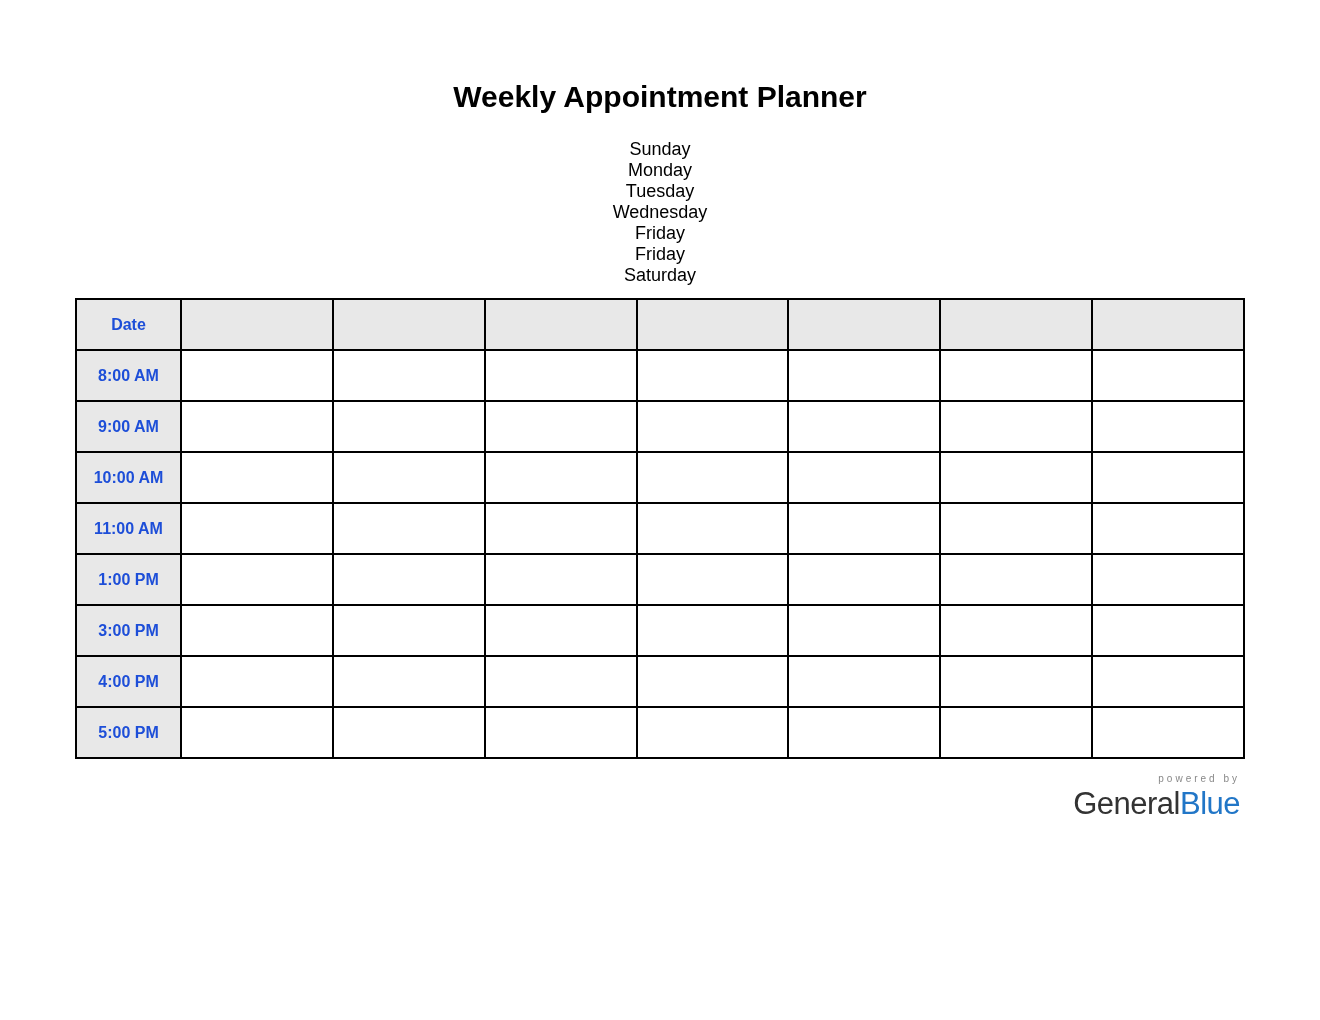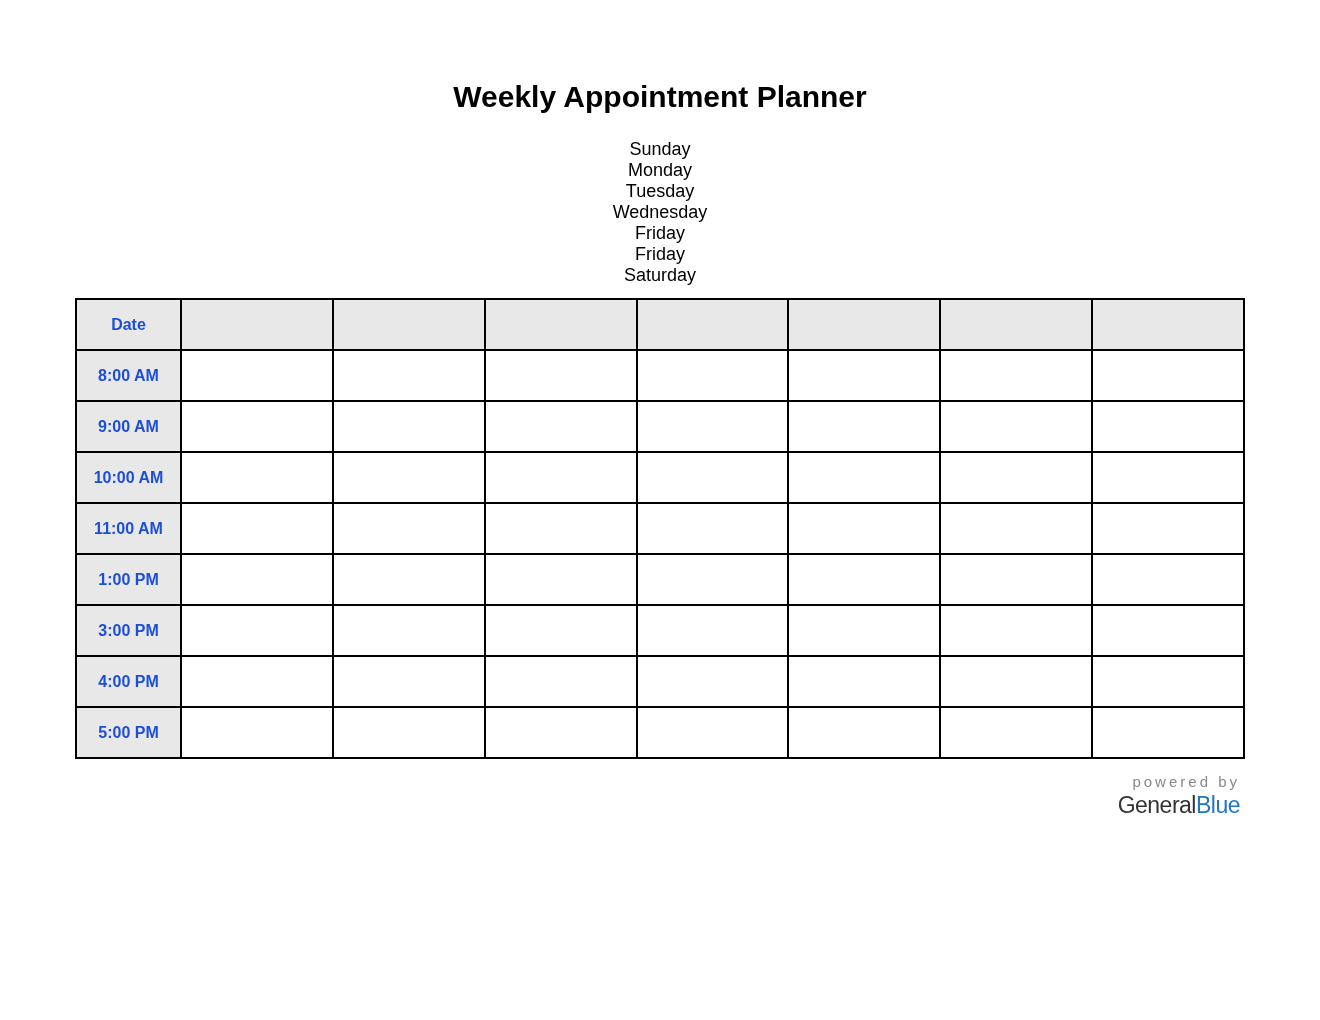--- a/index.html
+++ b/index.html
@@ -63,27 +63,27 @@
     }
     .date-row .cell {
       background: #e8e8e8;
     }
     .footer {
       text-align: right;
       margin-top: 14px;
       padding-right: 5px;
     }
     .powered-by {
-      font-size: 15px;
+      font-size: 10px;
       letter-spacing: 3px;
       color: #888;
       margin-bottom: 2px;
     }
     .brand {
-      font-size: 23px;
+      font-size: 31px;
       font-weight: 400;
       letter-spacing: -0.5px;
     }
     .brand .general {
       color: #333;
     }
     .brand .blue {
       color: #2176c7;
     }
   </style>

